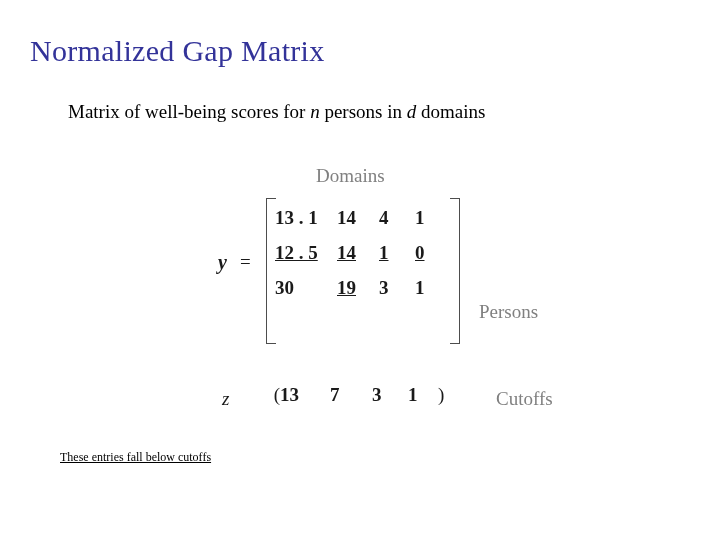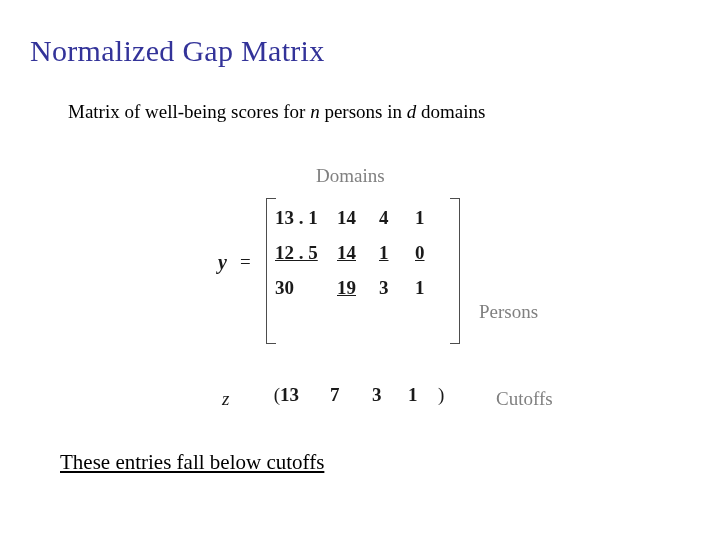--- a/index.html
+++ b/index.html
@@ -173,21 +173,21 @@
   .cutoff-vals td.paren { width: 14px; text-align: right; font-weight: normal;}
   .cutoff-vals td.k0 { width: 50px; }
   .cutoff-vals td.k1 { width: 42px; }
   .cutoff-vals td.k2 { width: 36px; }
   .cutoff-vals td.k3 { width: 30px; }
   .cutoff-vals td.parenr { width: 12px; text-align: left; font-weight: normal;}
   .footnote {
     position: absolute;
     left: 60px;
     top: 450px;
-    font-size: 21px;
+    font-size: 12px;
     color: #000000;
     text-decoration: underline;
     white-space: nowrap;
   }
 </style>
 </head>
 <body>
 
 <div class="slide">
 

